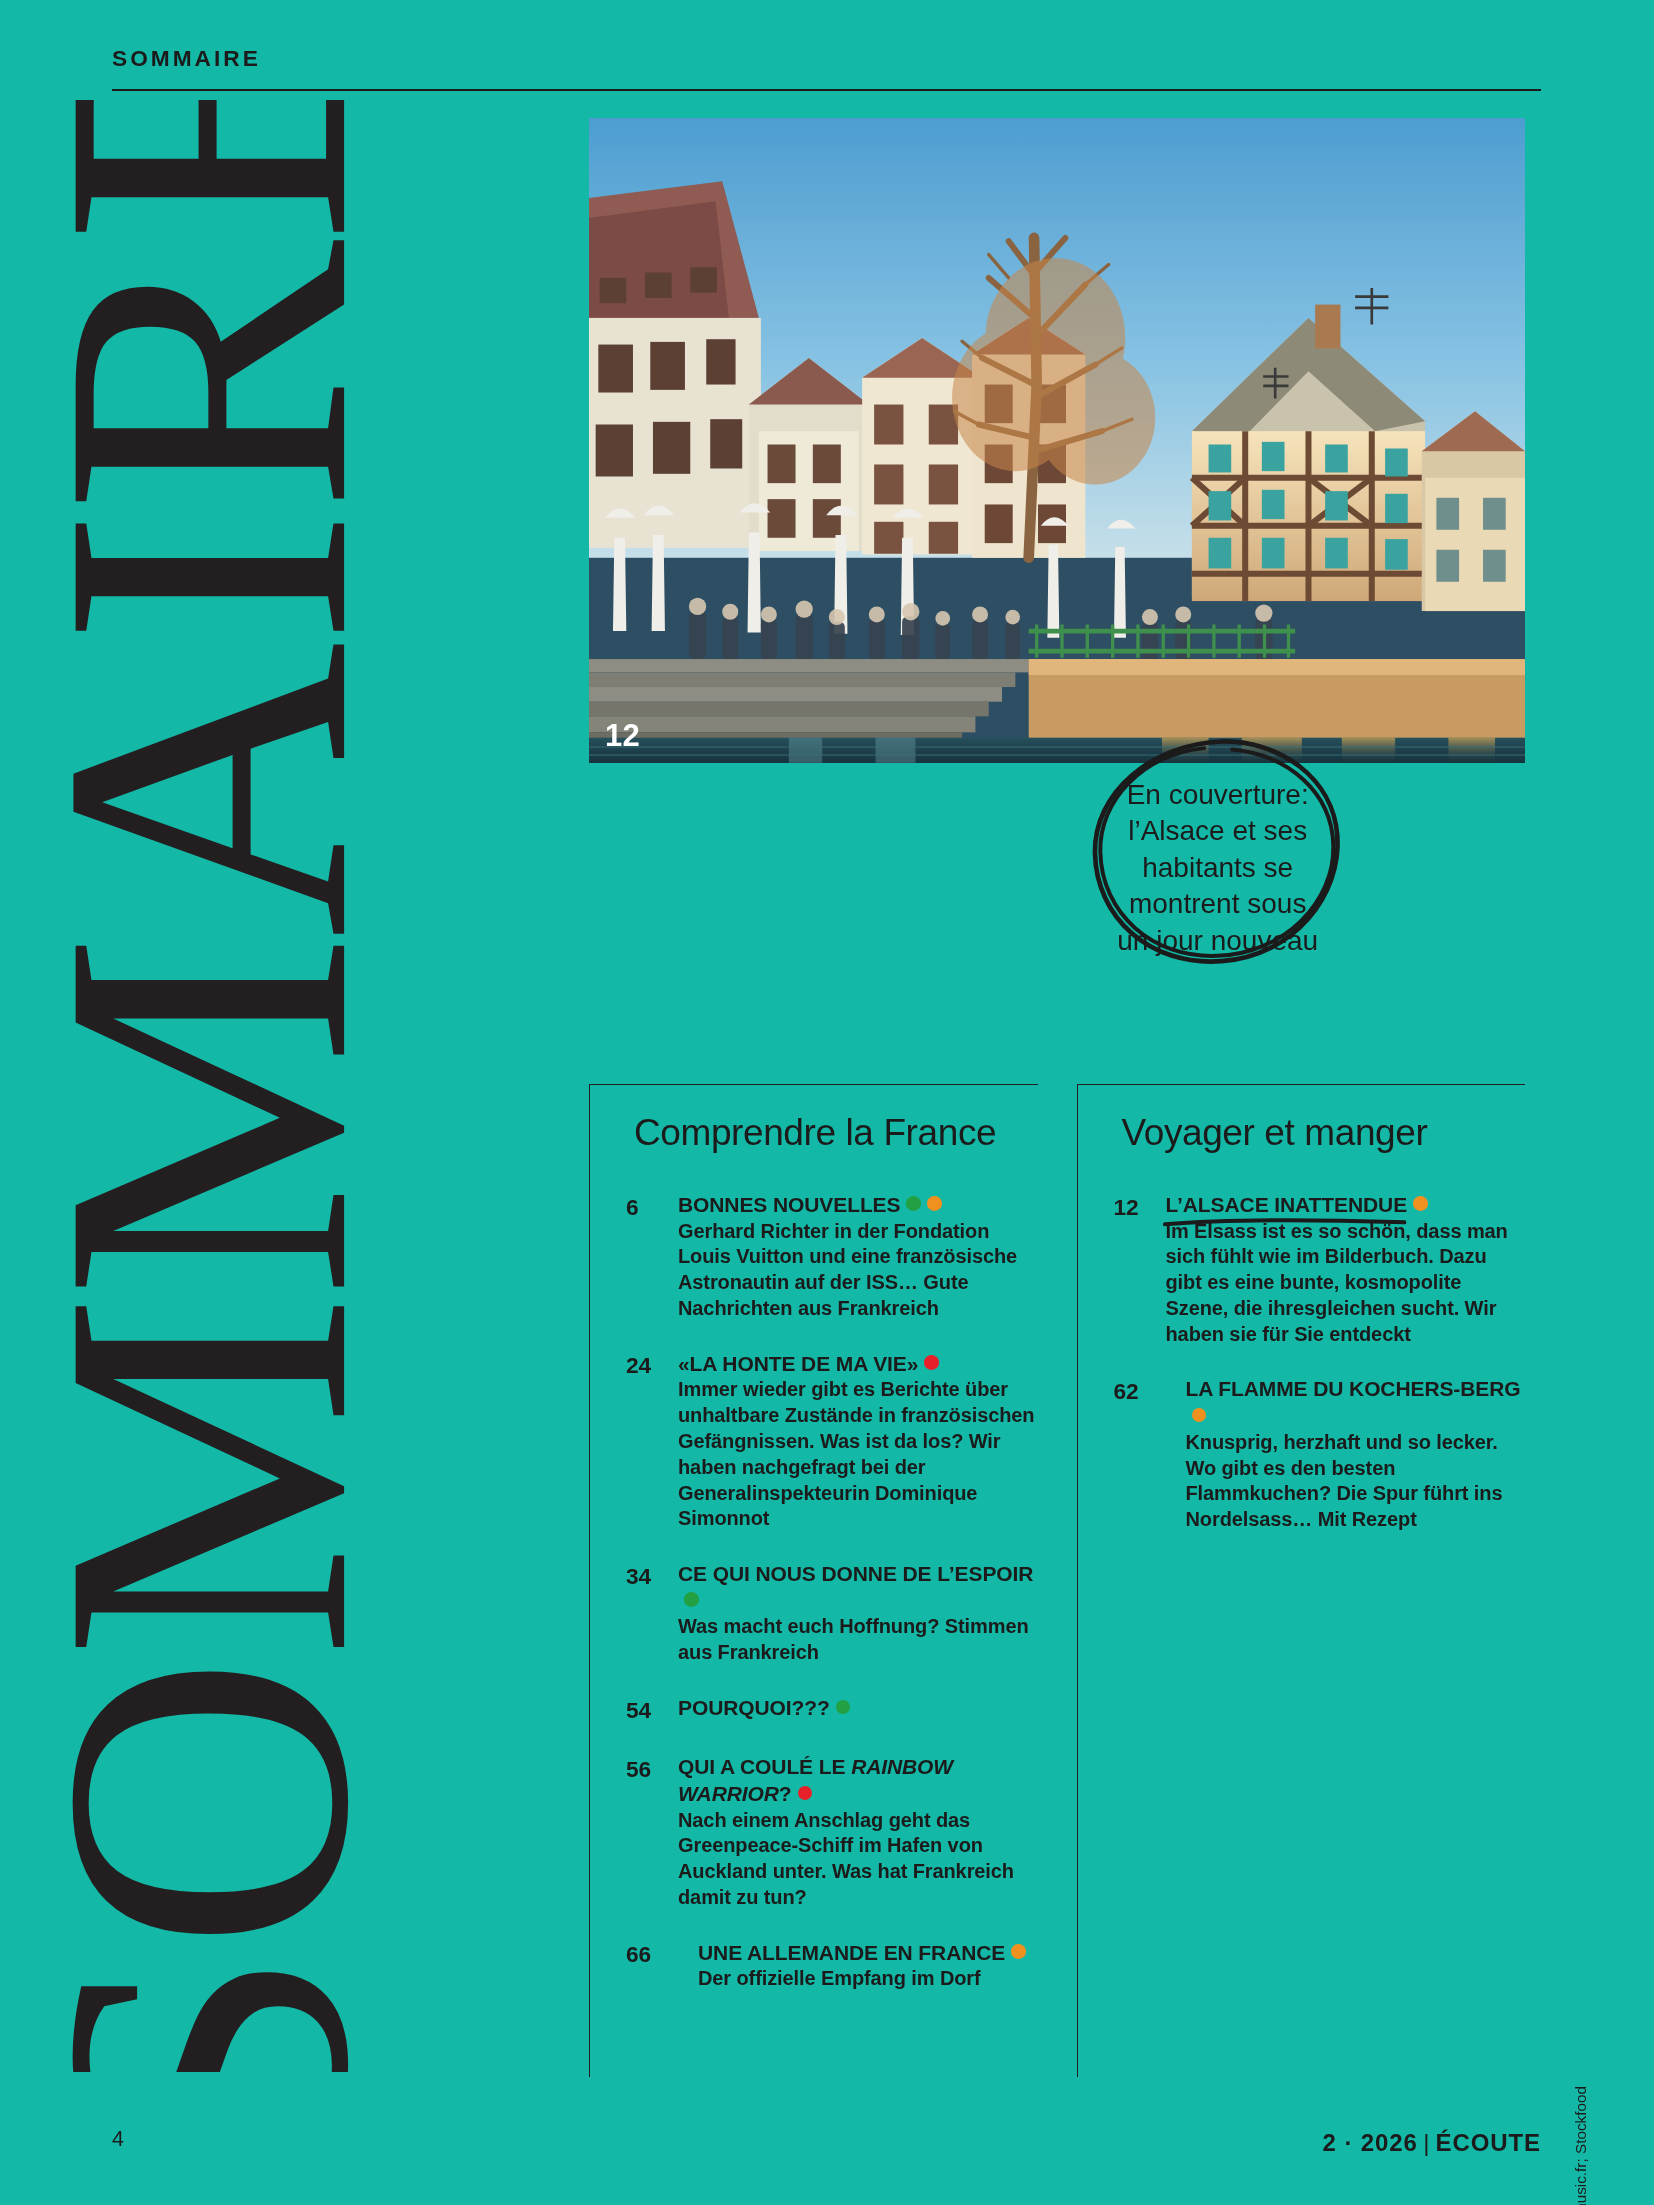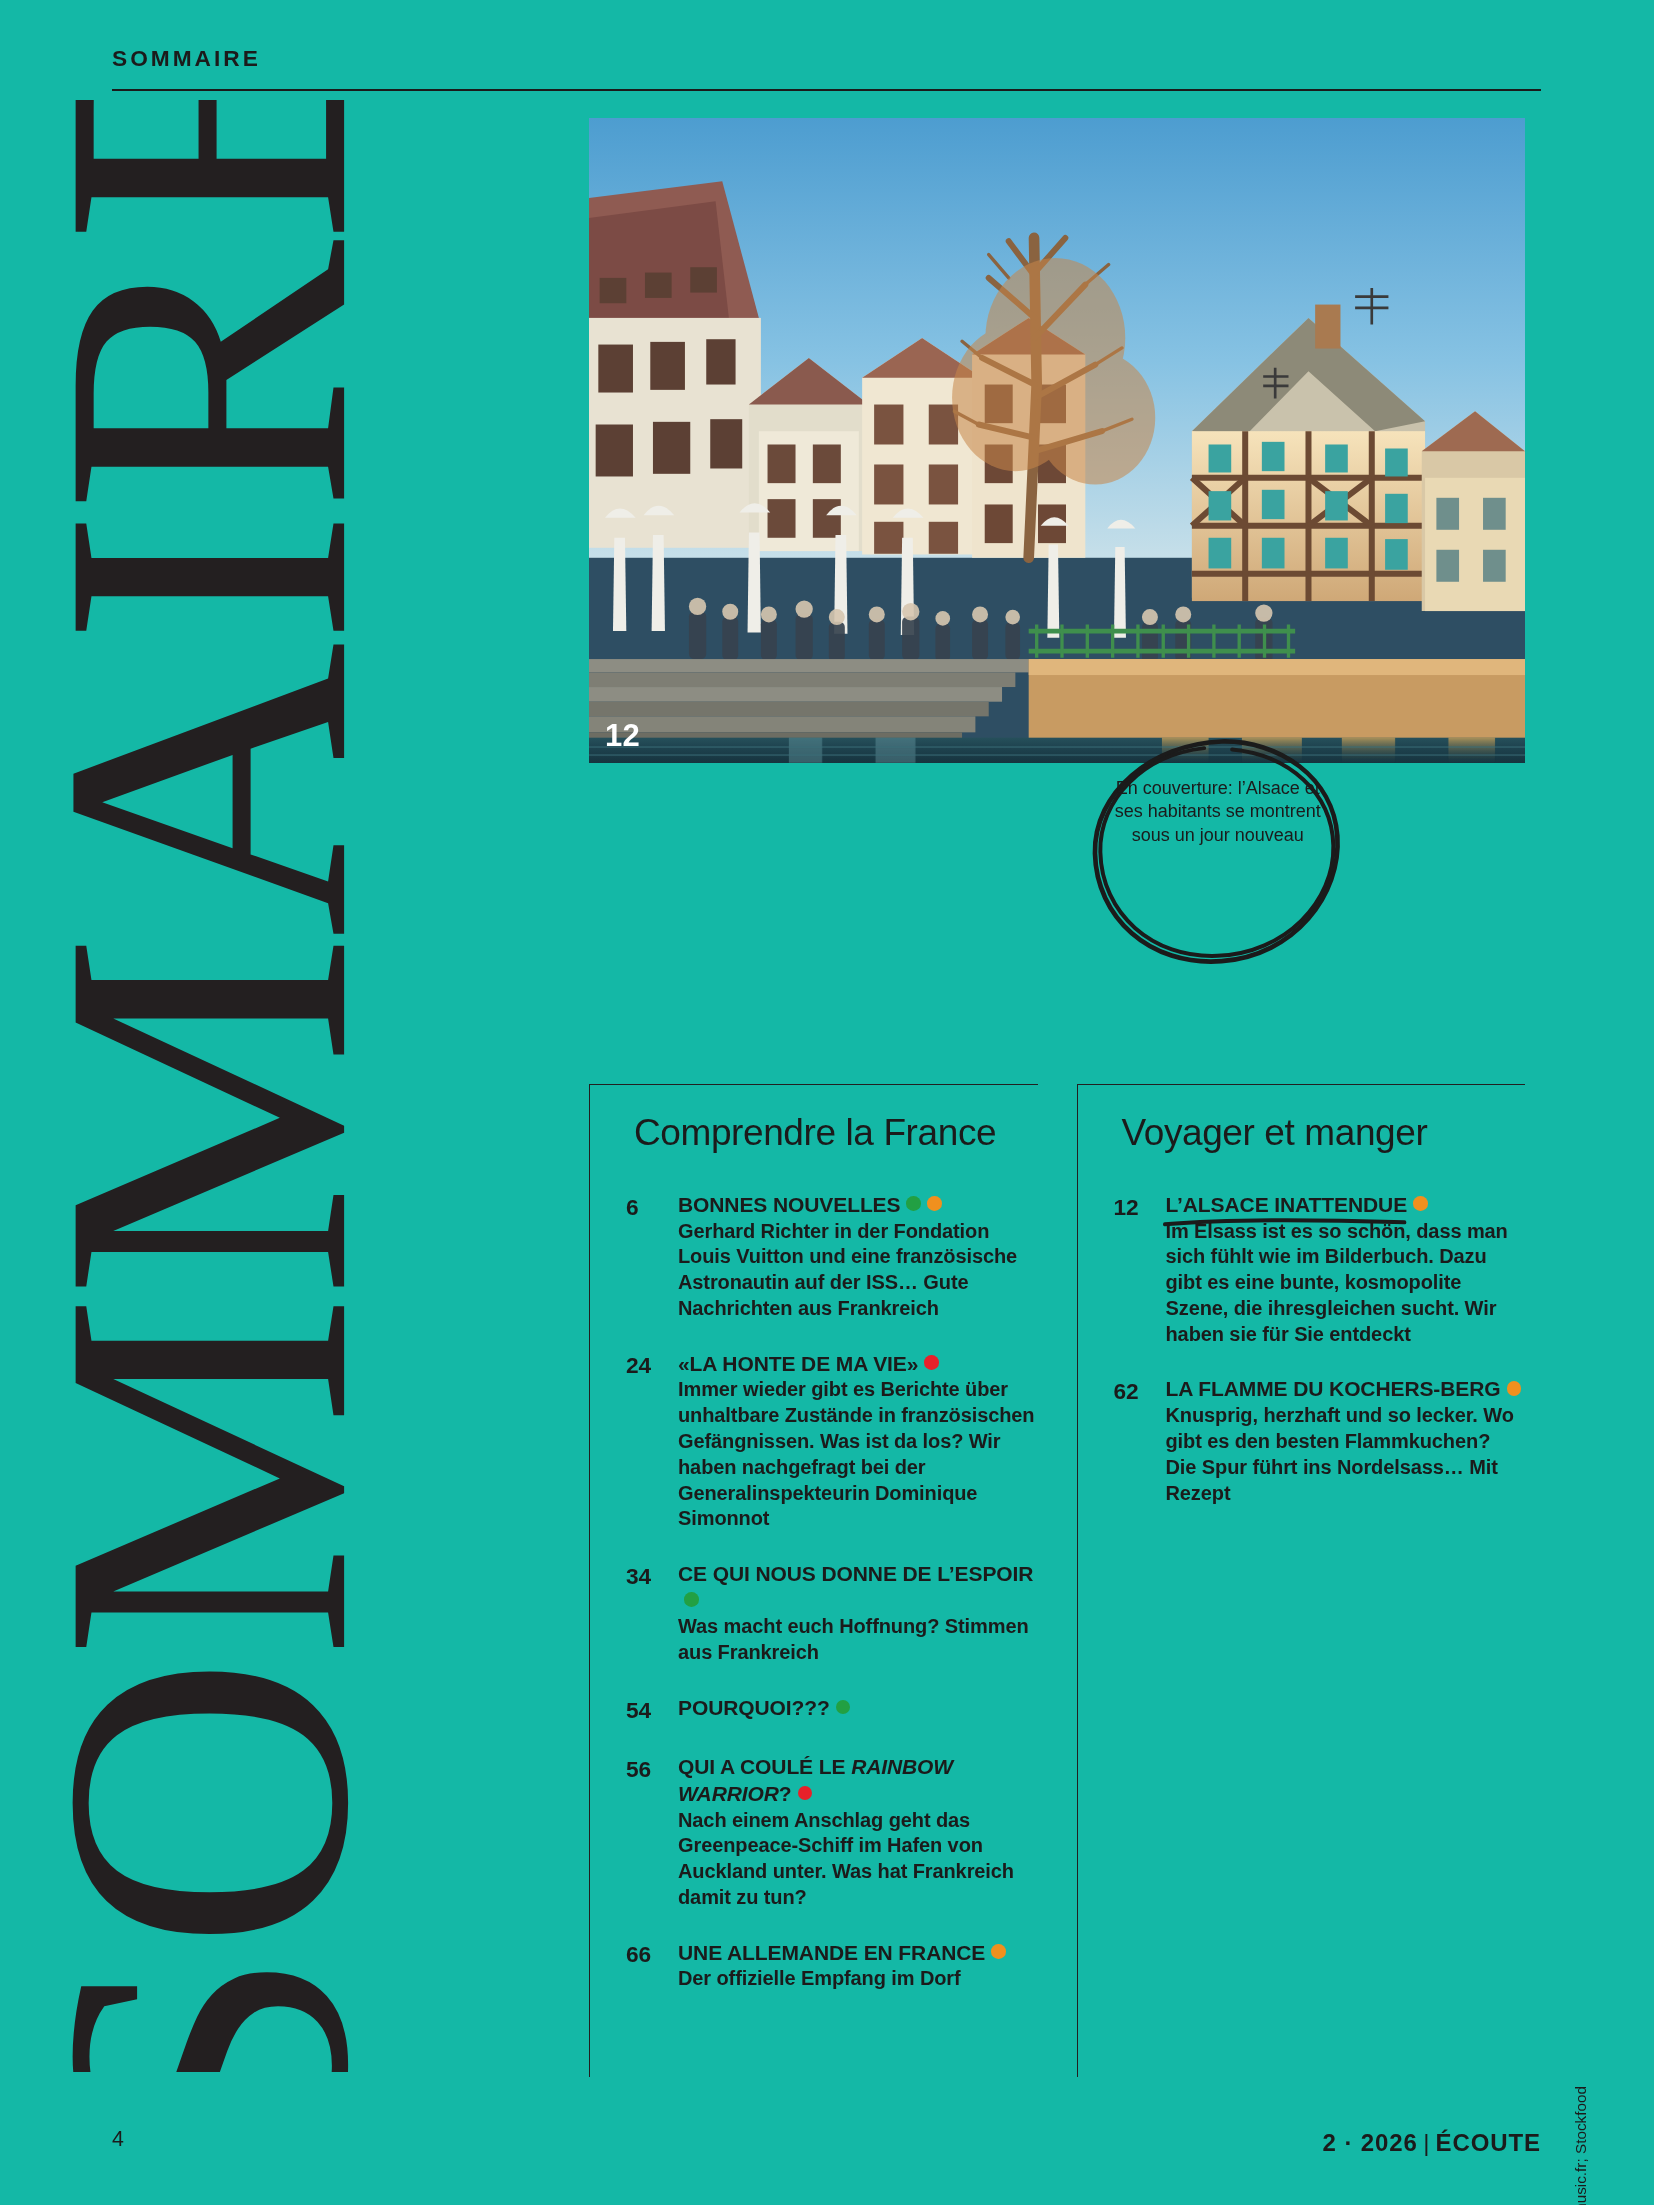--- a/index.html
+++ b/index.html
@@ -101,21 +101,21 @@
     width: 253px;
     height: 230px;
     overflow: visible;
   }
   .cover-note-text {
     position: absolute;
     left: 18.7px;
     top: 41px;
     width: 216px;
     text-align: center;
-    font-size: 18px;
+    font-size: 28px;
     line-height: 1.30;
     color: #1b1b1b;
   }
 
   
   .toc {
     position: absolute;
     left: 589px;
     top: 1084px;
     width: 936px;
@@ -139,21 +139,21 @@
     color: #1b1b1b;
     letter-spacing: -0.4px;
     margin: 0 0 39px 8px;
     line-height: 1.05;
   }
 
   .entry {
     display: flex;
     margin-bottom: 29px;
   }
-  .entry:last-child { margin-bottom: 0; }
+  .entry:last-child { margin-bottom: 0; gap: 20px; }
 
   .entry-page {
     flex: 0 0 52px;
     font-size: 22.7px;
     font-weight: 700;
     color: #1b1b1b;
     line-height: 1.30;
     padding-top: 0.7px;
   }
   .entry-body {

